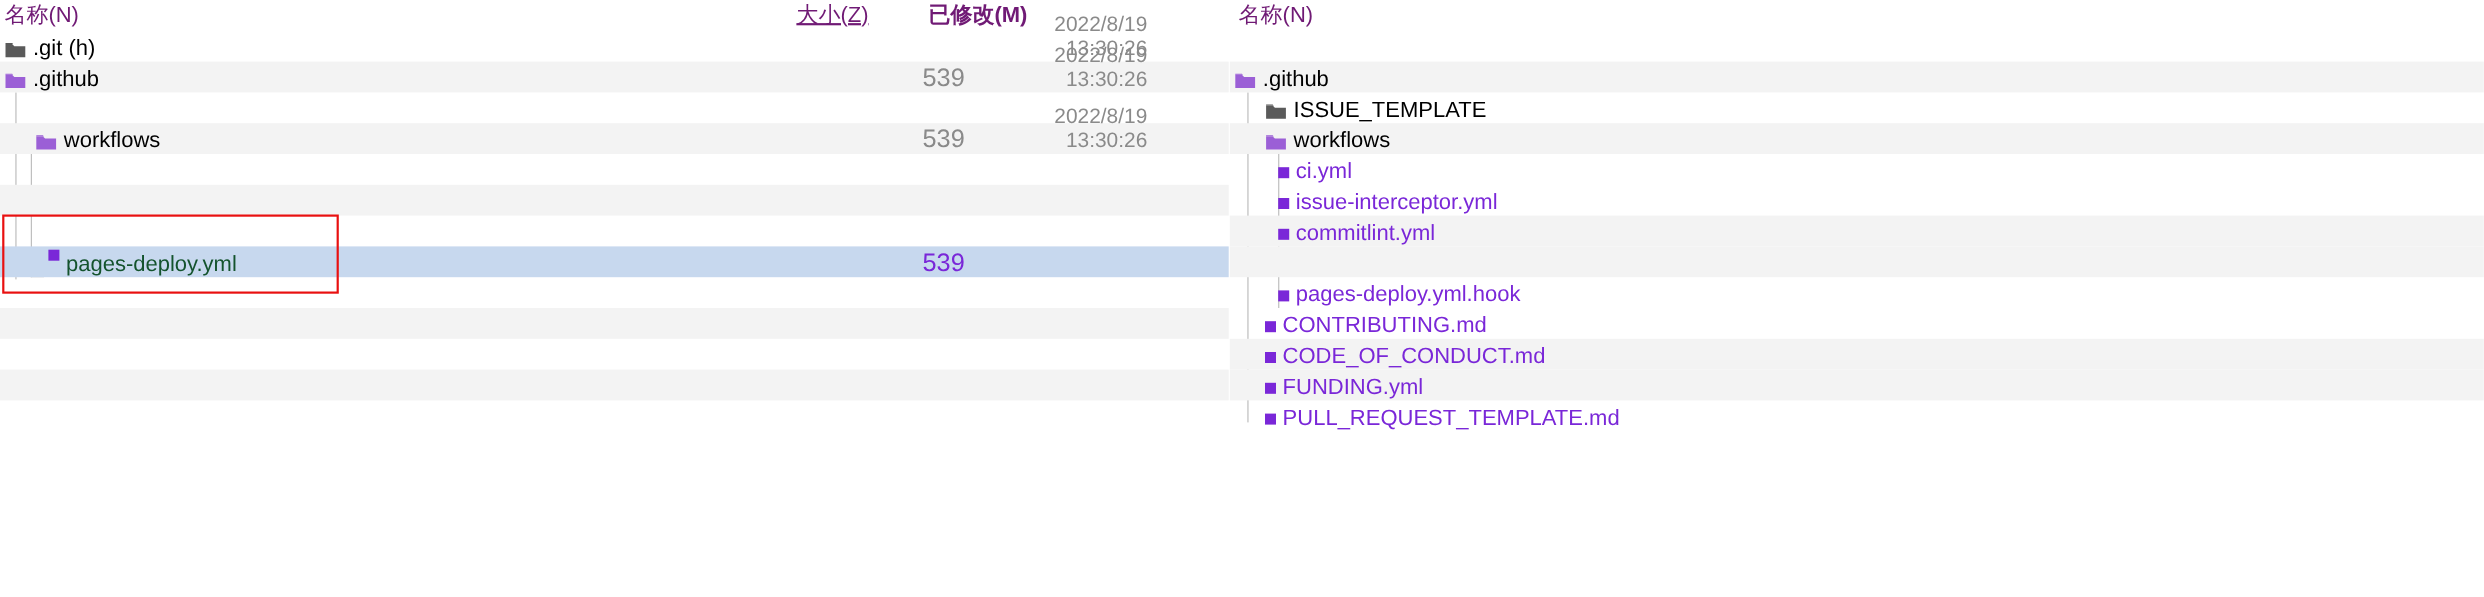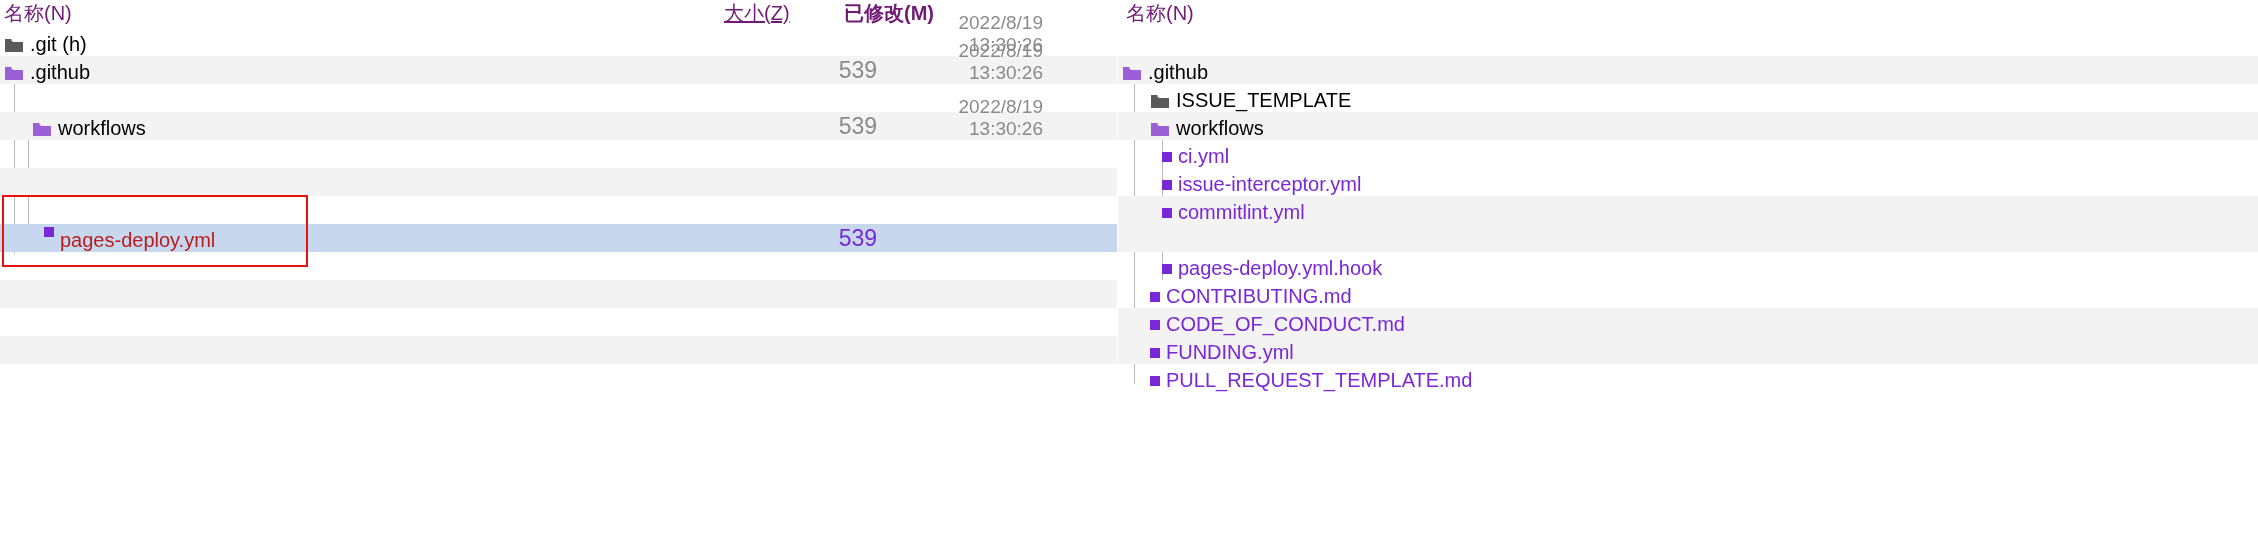--- a/index.html
+++ b/index.html
@@ -68,21 +68,21 @@
     text-align: right;
     padding-right: 70px;
     color: #8a8a8a;
     font-size: 19px;
   }
   .row.selected .cell-size,
   .row.selected .cell-mod {
     color: #7a27d8;
   }
   .row.selected .file-label {
-    color: #b91c1c;
+    color: #14532d;
     margin-top: 18px;
   }
 
   .indent { display:inline-block; }
   .i0 { width: 0px; }
   .i1 { width: 28px; }
   .i2 { width: 40px; }
 
   .folder-icon {
     width: 20px; height: 16px;

